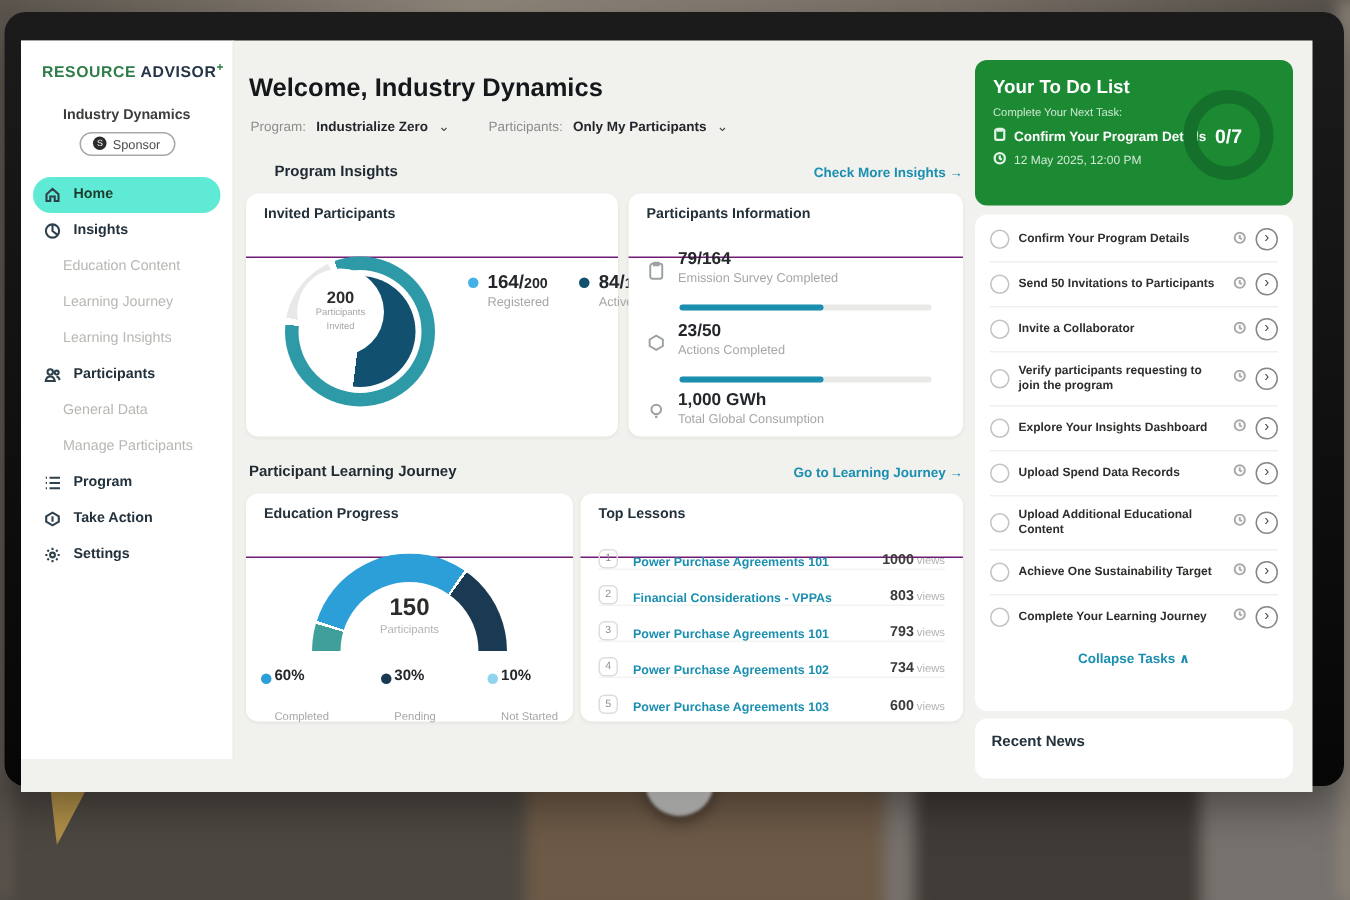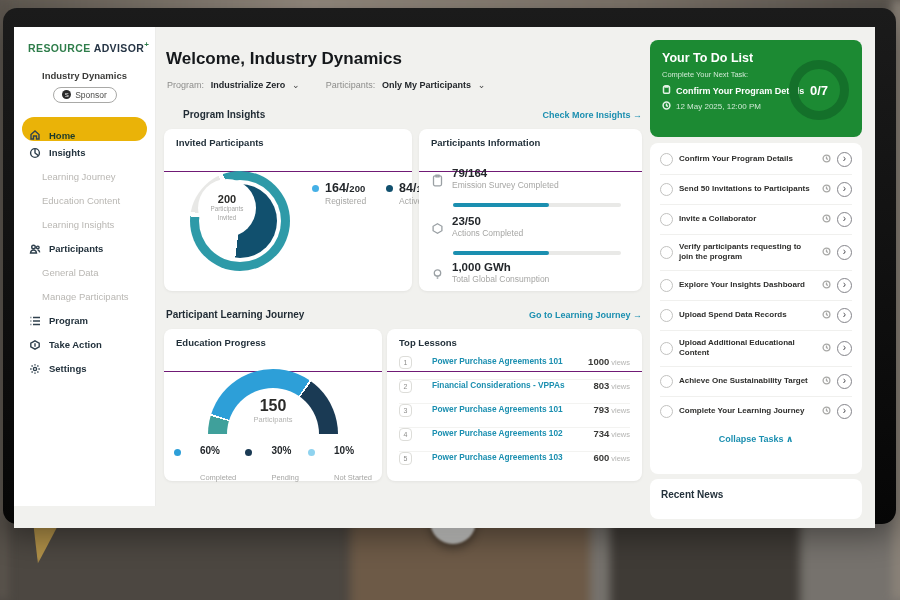--- a/index.html
+++ b/index.html
@@ -36,21 +36,21 @@
   .logo .g { color:#2e7d4a; } .logo .d { color:#263545; } .logo .plus { color:#2e7d4a; font-size:8px; vertical-align:super; }
   .org { text-align:center; margin-top:16px; font-size:9.5px; font-weight:bold; color:#3c3c3a; }
   .sponsor { width:64px; margin:6px auto 0; border:1px solid #a9a9a7; border-radius:10px;
              display:flex; align-items:center; justify-content:center; gap:4px; padding:2px 0; }
   .sponsor .sp-ic { width:9px; height:9px; border-radius:50%; background:#2b2b2b; color:#fff;
                     font-size:6px; display:flex; align-items:center; justify-content:center; }
   .sponsor .sp-tx { font-size:8.5px; color:#4c4c4a; }
   .menu { margin-top:14px; }
   .mi { display:flex; align-items:center; gap:8px; height:24px; padding-left:15px;
         font-size:9.5px; font-weight:bold; color:#22313c; cursor:pointer; }
-  .mi.active { background:#eab308; border-radius:12px; margin:0 8px; padding-left:7px; color:#1d3b2a;align-items:flex-end; }
+  .mi.active { background:#5eead4; border-radius:12px; margin:0 8px; padding-left:7px; color:#1d3b2a; }
   .mi svg { width:12px; height:12px; stroke:#30414e; fill:none; stroke-width:1.4; }
   .mi.sub { padding-left:28px; font-weight:normal; color:#b9b7b3; }
 
   
   .main { position:absolute; left:142px; top:0; width:494px; height:479px; }
   .welcome { position:absolute; left:10px; top:22px; font-size:17px; font-weight:bold; color:#15181b; }
   .filters { position:absolute; left:11px; top:52px; display:flex; gap:26px; align-items:center; }
   .f-label { color:#8d8d8b; font-size:9px; }
   .f-value { font-size:9px; font-weight:bold; color:#23272b; margin-left:4px; }
   .f-chev { font-size:9px; color:#444; margin-left:4px; }
@@ -88,26 +88,26 @@
   .bar-fill { height:4px; border-radius:2px; background:#1b8fb0; width:50%; }
 
   
   .gauge-wrap { position:absolute; left:44px; top:40px; width:130px; height:65px; overflow:hidden; }
   .gauge { width:130px; height:130px; border-radius:50%; }
   .gauge-hole { position:absolute; left:19px; top:19px; width:92px; height:92px; border-radius:50%; background:#fff; }
   .gauge-txt { position:absolute; left:44px; top:68px; width:130px; text-align:center; }
   .gauge-val { font-size:16px; font-weight:bold; color:#2b2b29; }
   .gauge-lab { font-size:7.5px; color:#b3b3b1; }
   .eg-legend { position:absolute; left:10px; top:116px; width:198px; display:flex; justify-content:space-between; }
-  .eg-item { display:flex; gap:19px;justify-content:center; }
+  .eg-item { display:flex; gap:2px;justify-content:center; }
   .eg-pct { font-size:10px; font-weight:bold; color:#23272b; }
   .eg-lab { font-size:7.5px; color:#a6a6a4; margin-top:17px; }
 
   
-  .lesson { position:absolute; left:12px; width:231px; height:24px; display:flex; align-items:flex-start; gap:20px;
+  .lesson { position:absolute; left:12px; width:231px; height:24px; display:flex; align-items:flex-end; gap:10px;
             border-bottom:1px solid #f3f3f1; }
   .lesson:last-child { border-bottom:none; }
   .rank { width:13px; height:13px; border:1px solid #ddddd9; border-radius:4px; font-size:7px; color:#8d8d8b;
           display:flex; align-items:center; justify-content:center; flex:none; }
   .l-title { flex:1; font-size:8.3px; font-weight:bold; color:#1b8fb0; cursor:pointer; }
   .l-views { font-size:9.5px; font-weight:bold; color:#3a3a38; }
   .l-sfx { font-size:7.5px; color:#b3b3b1; margin-left:2px; }
 
   
   .rightcol { position:absolute; left:636px; top:0; width:218px; height:479px; }
@@ -169,24 +169,24 @@
         <span>Home</span>
       </div>
       <div class="mi">
         <svg viewBox="0 0 12 12">
               <circle cx="6" cy="6" r="4.4"></circle>
               <path d="M6 1.6V6l3.4 2.6"></path>
             </svg>
         <span>Insights</span>
       </div>
       <div class="mi sub">
+            <span>Education Content</span>
+          </div>
+      <div class="mi sub">
             <span>Learning Journey</span>
-          </div>
-      <div class="mi sub">
-            <span>Education Content</span>
           </div>
       <div class="mi sub">
             <span>Learning Insights</span>
           </div>
       <div class="mi">
         <svg viewBox="0 0 12 12">
               <circle cx="4.5" cy="4" r="1.8"></circle>
               <path d="M1.5 10c.3-2 1.5-3 3-3s2.7 1 3 3z"></path>
               <circle cx="8.8" cy="4.4" r="1.3"></circle>
               <path d="M8.6 7c1.2.1 1.9.9 2.1 2.4"></path>

